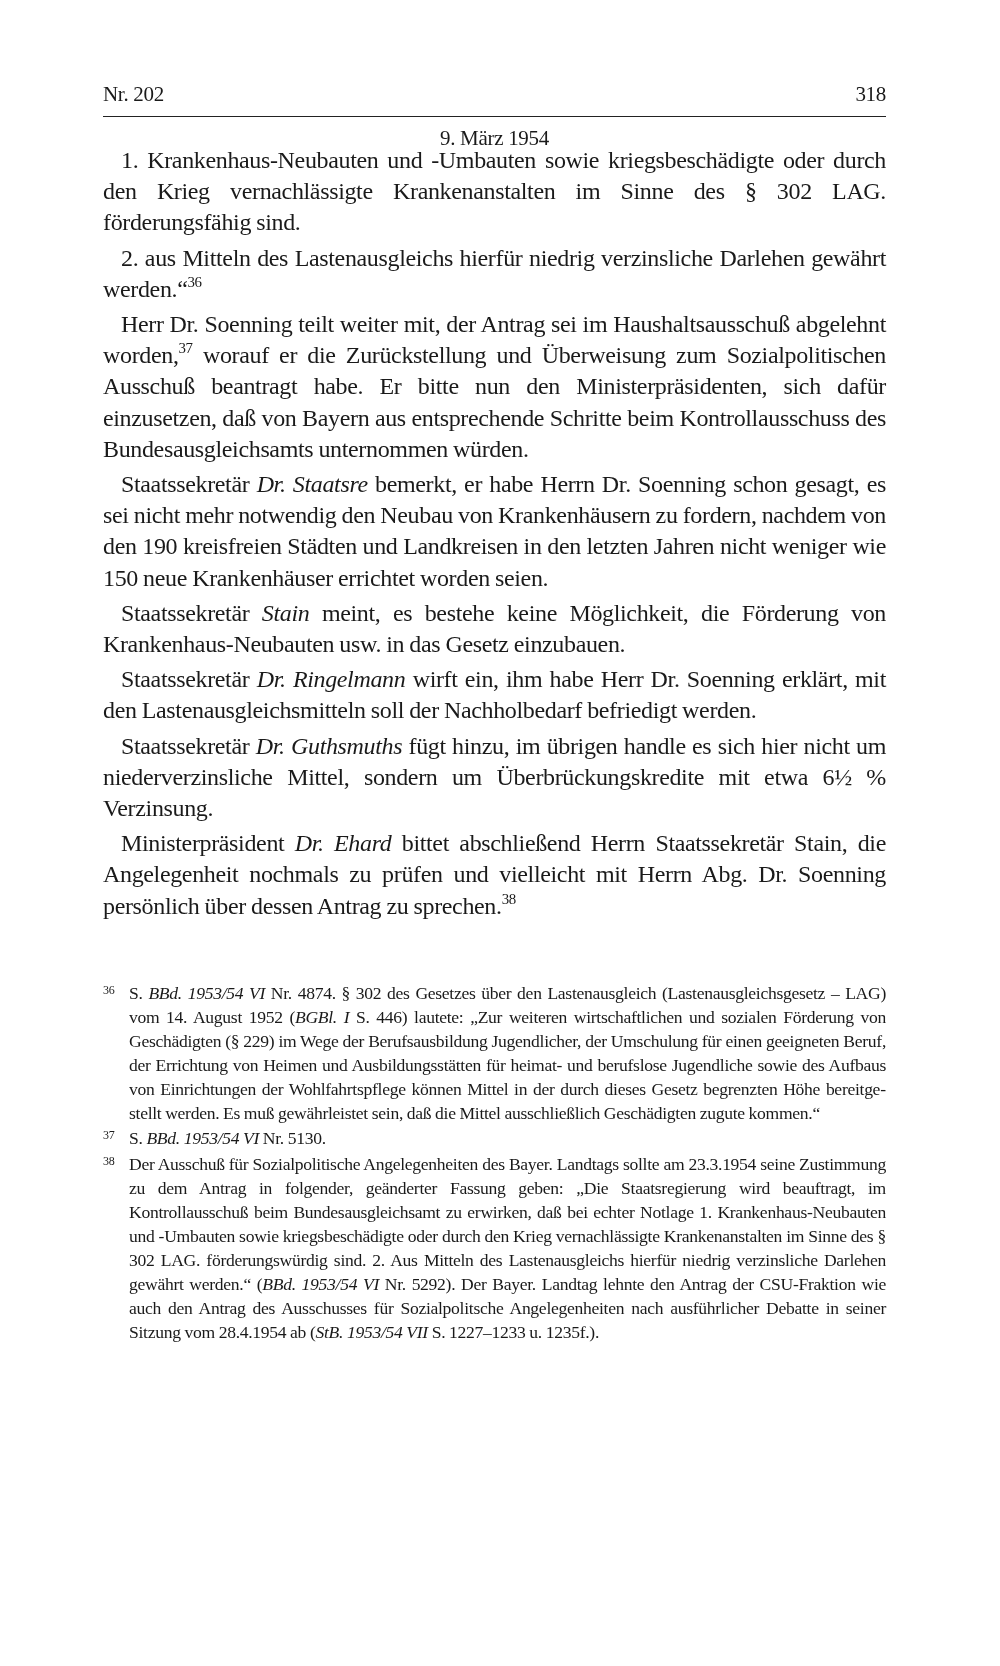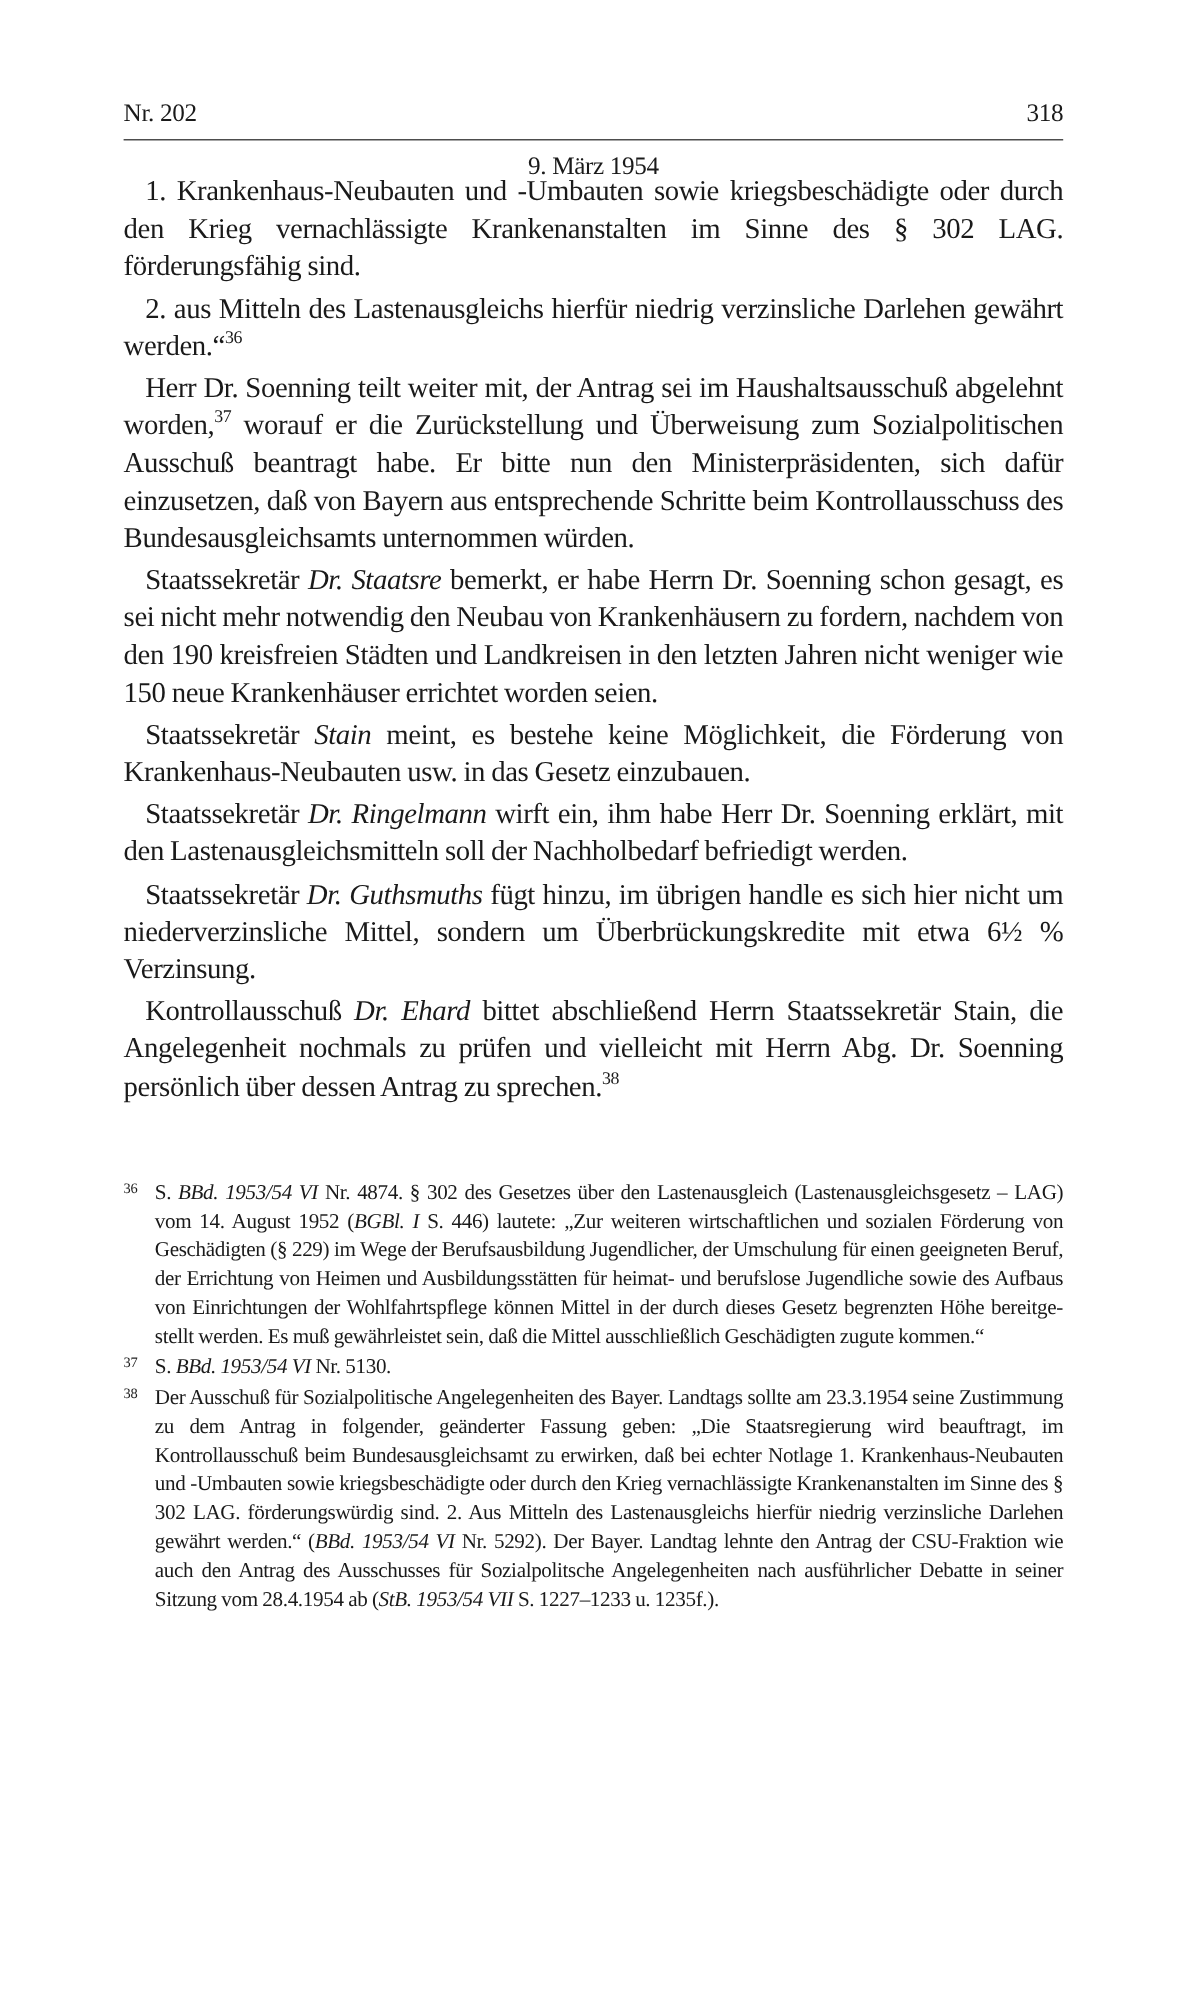--- a/index.html
+++ b/index.html
@@ -39,21 +39,21 @@
   <div class="head-rule"></div>
 
   <div class="body-text">
     <p><span>1. Krankenhaus-Neubauten und -Umbauten sowie kriegsbeschädigte oder durch den Krieg vernachlässigte Krankenanstalten im Sinne des § 302 LAG. förderungsfähig sind.</span></p>
     <p><span>2. aus Mitteln des Lastenausgleichs hierfür niedrig verzinsliche Darlehen gewährt werden.“</span><sup>36</sup></p>
     <p><span>Herr Dr. Soenning teilt weiter mit, der Antrag sei im Haushaltsausschuß abgelehnt worden,</span><sup>37</sup><span> worauf er die Zurückstellung und Überweisung zum Sozialpolitischen Ausschuß beantragt habe. Er bitte nun den Ministerpräsi­denten, sich dafür einzusetzen, daß von Bayern aus entsprechende Schritte beim Kontrollausschuss des Bundesausgleichsamts unternommen würden.</span></p>
     <p><span>Staatssekretär </span><i>Dr. Staatsre</i><span> bemerkt, er habe Herrn Dr. Soenning schon gesagt, es sei nicht mehr notwendig den Neubau von Krankenhäusern zu fordern, nachdem von den 190 kreisfreien Städten und Landkreisen in den letzten Jahren nicht weniger wie 150 neue Krankenhäuser errichtet worden seien.</span></p>
     <p><span>Staatssekretär </span><i>Stain</i><span> meint, es bestehe keine Möglichkeit, die Förderung von Krankenhaus-Neubauten usw. in das Gesetz einzubauen.</span></p>
     <p><span>Staatssekretär </span><i>Dr. Ringelmann</i><span> wirft ein, ihm habe Herr Dr. Soenning erklärt, mit den Lastenausgleichsmitteln soll der Nachholbedarf befriedigt werden.</span></p>
     <p><span>Staatssekretär </span><i>Dr. Guthsmuths</i><span> fügt hinzu, im übrigen handle es sich hier nicht um niederverzinsliche Mittel, sondern um Überbrückungskredite mit etwa 6½ % Verzinsung.</span></p>
-    <p><span>Kontrollausschuß </span><i>Dr. Ehard</i><span> bittet abschließend Herrn Staatssekretär Stain, die Angelegenheit nochmals zu prüfen und vielleicht mit Herrn Abg. Dr. Soen­ning persönlich über dessen Antrag zu sprechen.</span><sup>38</sup></p>
+    <p><span>Ministerpräsident </span><i>Dr. Ehard</i><span> bittet abschließend Herrn Staatssekretär Stain, die Angelegenheit nochmals zu prüfen und vielleicht mit Herrn Abg. Dr. Soen­ning persönlich über dessen Antrag zu sprechen.</span><sup>38</sup></p>
   </div>
 
   <div class="footnotes">
     <p class="fn">
       <span class="fn-num">36</span><span>S. </span><i>BBd. 1953/54 VI</i><span> Nr. 4874. § 302 des Gesetzes über den Lastenausgleich (Lastenausgleichs­gesetz – LAG) vom 14. August 1952 (</span><i>BGBl. I</i><span> S. 446) lautete: „Zur weiteren wirtschaftlichen und sozialen Förderung von Geschädigten (§ 229) im Wege der Berufsausbildung Jugendli­cher, der Umschulung für einen geeigneten Beruf, der Errichtung von Heimen und Ausbil­dungsstätten für heimat- und berufslose Jugendliche sowie des Aufbaus von Einrichtungen der Wohlfahrtspflege können Mittel in der durch dieses Gesetz begrenzten Höhe bereitge­stellt werden. Es muß gewährleistet sein, daß die Mittel ausschließlich Geschädigten zugute kommen.“</span>
     </p>
     <p class="fn">
       <span class="fn-num">37</span><span>S. </span><i>BBd. 1953/54 VI</i><span> Nr. 5130.</span>
     </p>
     <p class="fn">

